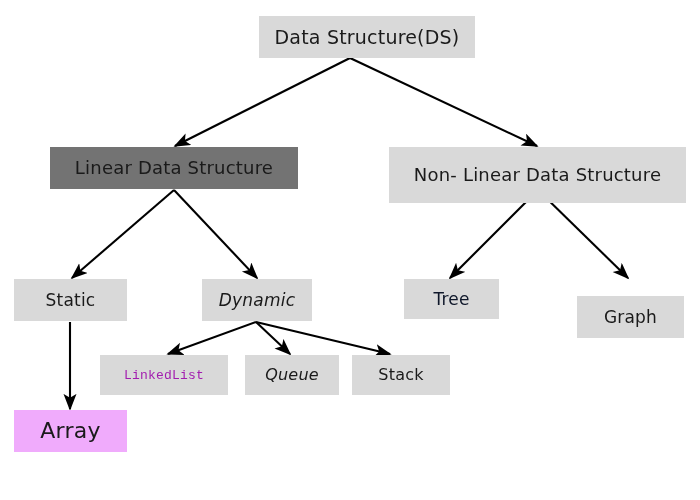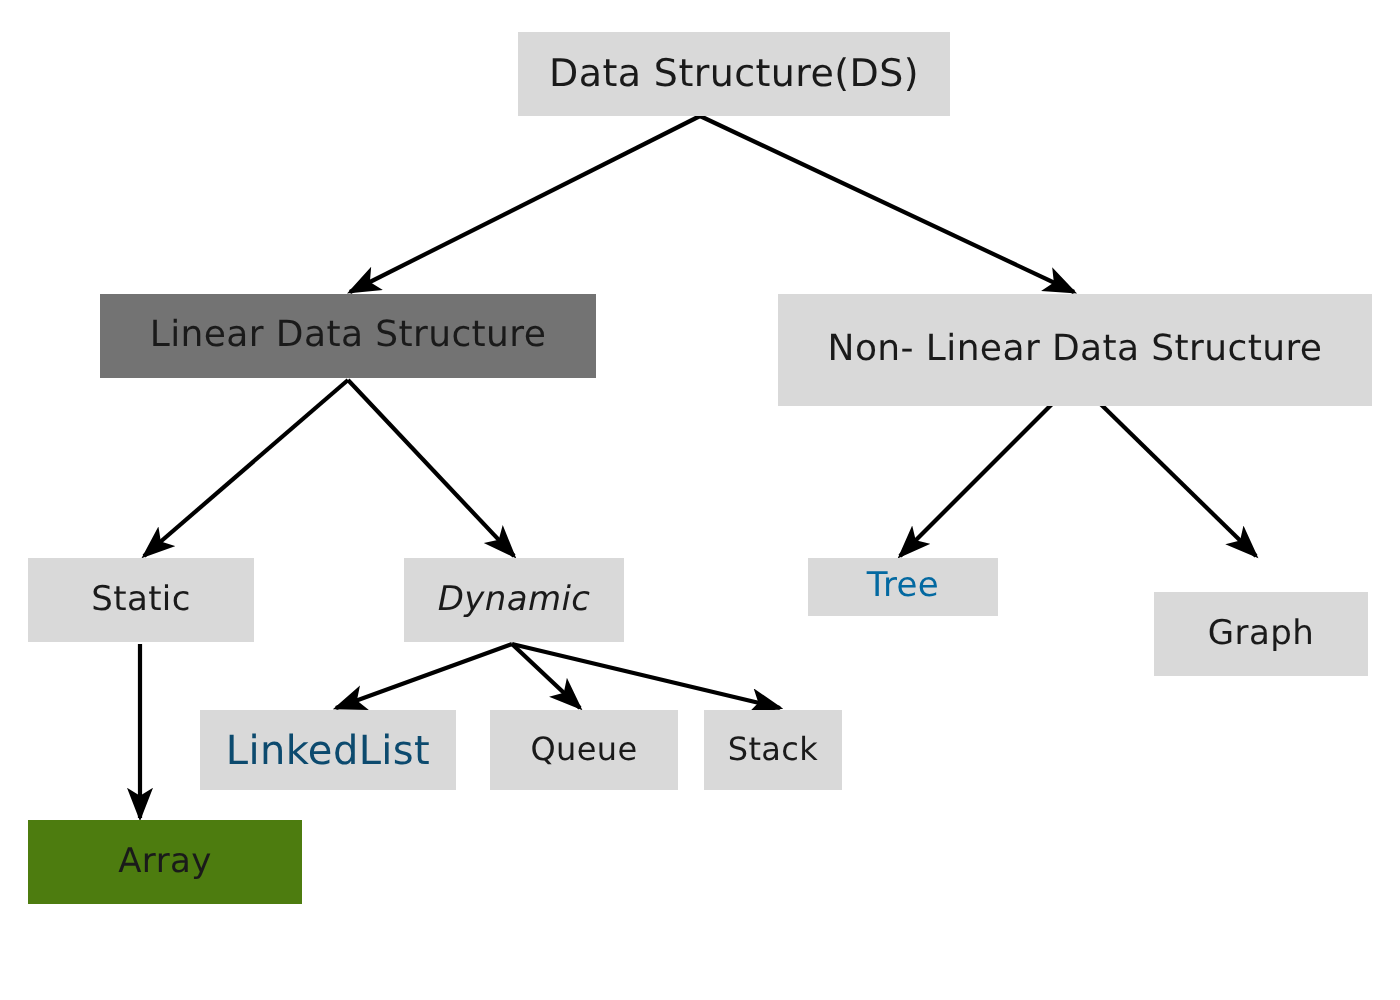--- a/index.html
+++ b/index.html
@@ -78,33 +78,33 @@
       </div>
       <div class="node" style="left: 389px; top: 147px; width: 297px; height: 56px; font-size: 18px; background: rgb(217, 217, 217); color: rgb(26, 26, 26);">
         <span class="node-label">Non- Linear Data Structure</span>
       </div>
       <div class="node" style="left: 14px; top: 279px; width: 113px; height: 42px; font-size: 17px; background: rgb(217, 217, 217); color: rgb(26, 26, 26);">
         <span class="node-label">Static</span>
       </div>
       <div class="node" style="left: 202px; top: 279px; width: 110px; height: 42px; font-size: 17px; background: rgb(217, 217, 217); color: rgb(26, 26, 26); font-style: italic;">
         <span class="node-label">Dynamic</span>
       </div>
-      <div class="node" style="left: 404px; top: 279px; width: 95px; height: 29px; font-size: 17px; background: rgb(217, 217, 217); color: #0369a1;">
+      <div class="node" style="left: 404px; top: 279px; width: 95px; height: 40px; font-size: 17px; background: rgb(217, 217, 217); color: #0f172a;">
         <span class="node-label">Tree</span>
       </div>
       <div class="node" style="left: 577px; top: 296px; width: 107px; height: 42px; font-size: 17px; background: rgb(217, 217, 217); color: rgb(26, 26, 26);">
         <span class="node-label">Graph</span>
       </div>
-      <div class="node" style="left: 100px; top: 355px; width: 128px; height: 40px; font-size: 20px; background: rgb(217, 217, 217); color: #0c4a6e;">
+      <div class="node" style="left: 100px; top: 355px; width: 128px; height: 40px; font-size: 13px; background: rgb(217, 217, 217); color: #a21caf; font-family: Liberation Mono, monospace;">
         <span class="node-label">LinkedList</span>
       </div>
-      <div class="node" style="left: 245px; top: 355px; width: 94px; height: 40px; font-size: 16px; background: rgb(217, 217, 217); color: rgb(26, 26, 26);">
+      <div class="node" style="left: 245px; top: 355px; width: 94px; height: 40px; font-size: 16px; background: rgb(217, 217, 217); color: rgb(26, 26, 26); font-style: italic;">
         <span class="node-label">Queue</span>
       </div>
-      <div class="node" style="left: 352px; top: 355px; width: 69px; height: 40px; font-size: 16px; background: rgb(217, 217, 217); color: rgb(26, 26, 26);">
+      <div class="node" style="left: 352px; top: 355px; width: 98px; height: 40px; font-size: 16px; background: rgb(217, 217, 217); color: rgb(26, 26, 26);">
         <span class="node-label">Stack</span>
       </div>
-      <div class="node" style="left: 14px; top: 410px; width: 137px; height: 42px; font-size: 17px; background: #4d7c0f; color: rgb(26, 26, 26);">
+      <div class="node" style="left: 14px; top: 410px; width: 113px; height: 42px; font-size: 22px; background: #f0abfc; color: rgb(26, 26, 26);">
         <span class="node-label">Array</span>
       </div>
     </div>
 
 </div>
 
 </body></html>

